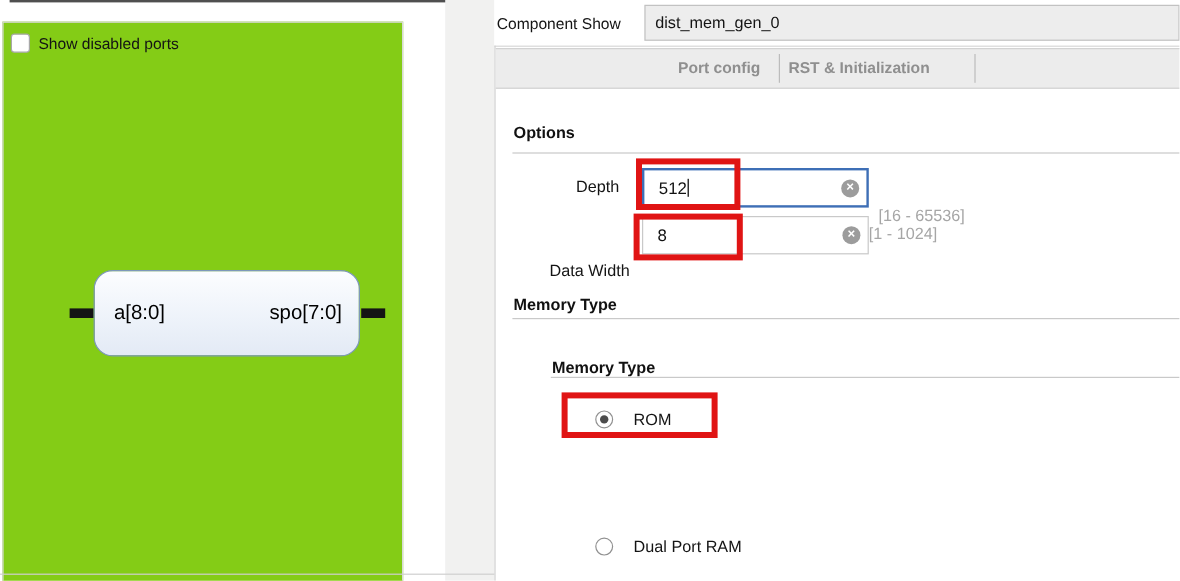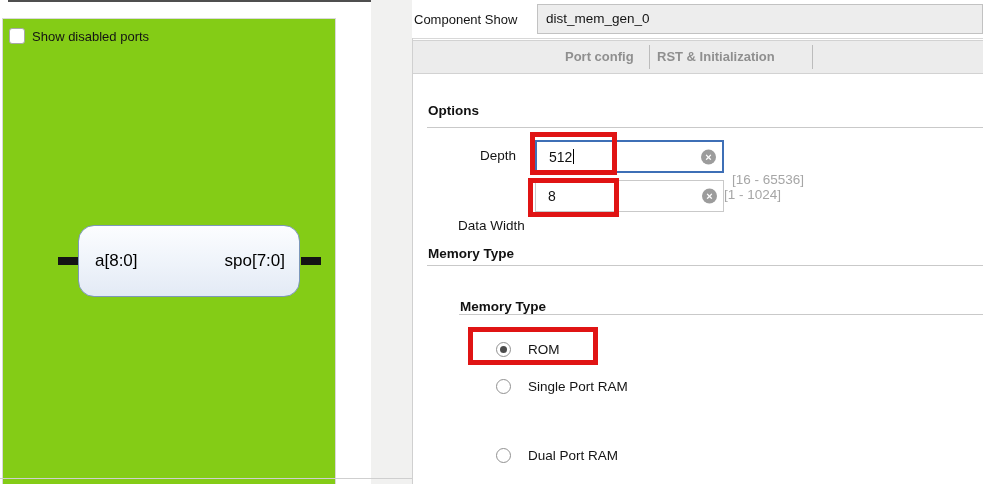--- a/index.html
+++ b/index.html
@@ -154,24 +154,20 @@
   <div class="abs hr hr-memtype-sub"></div>
 
   <div class="abs radio-row r1">
     <span class="radio-circle radio-selected">
         <span class="radio-dot"></span>
       </span>
     <span class="radio-label">ROM</span>
   </div>
   <div class="abs annotation anno-rom"></div>
 
-  <div class="abs radio-row r2">
-    <span class="radio-circle"></span>
-    <span class="radio-label">Single Port RAM</span>
-  </div>
 
 
   <div class="abs radio-row r4">
     <span class="radio-circle"></span>
     <span class="radio-label">Dual Port RAM</span>
   </div>
 
 </div>
 
 </body></html>

